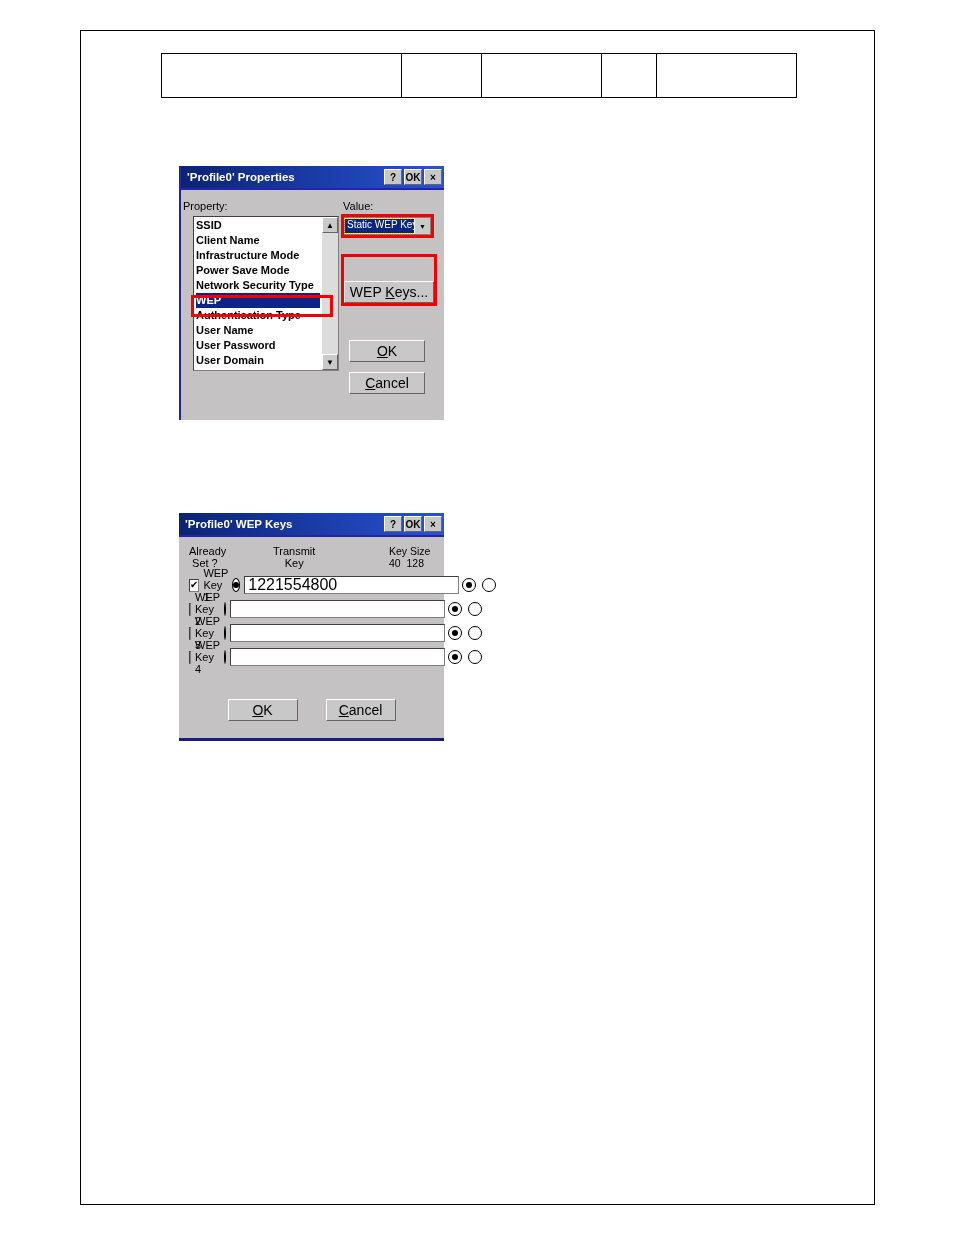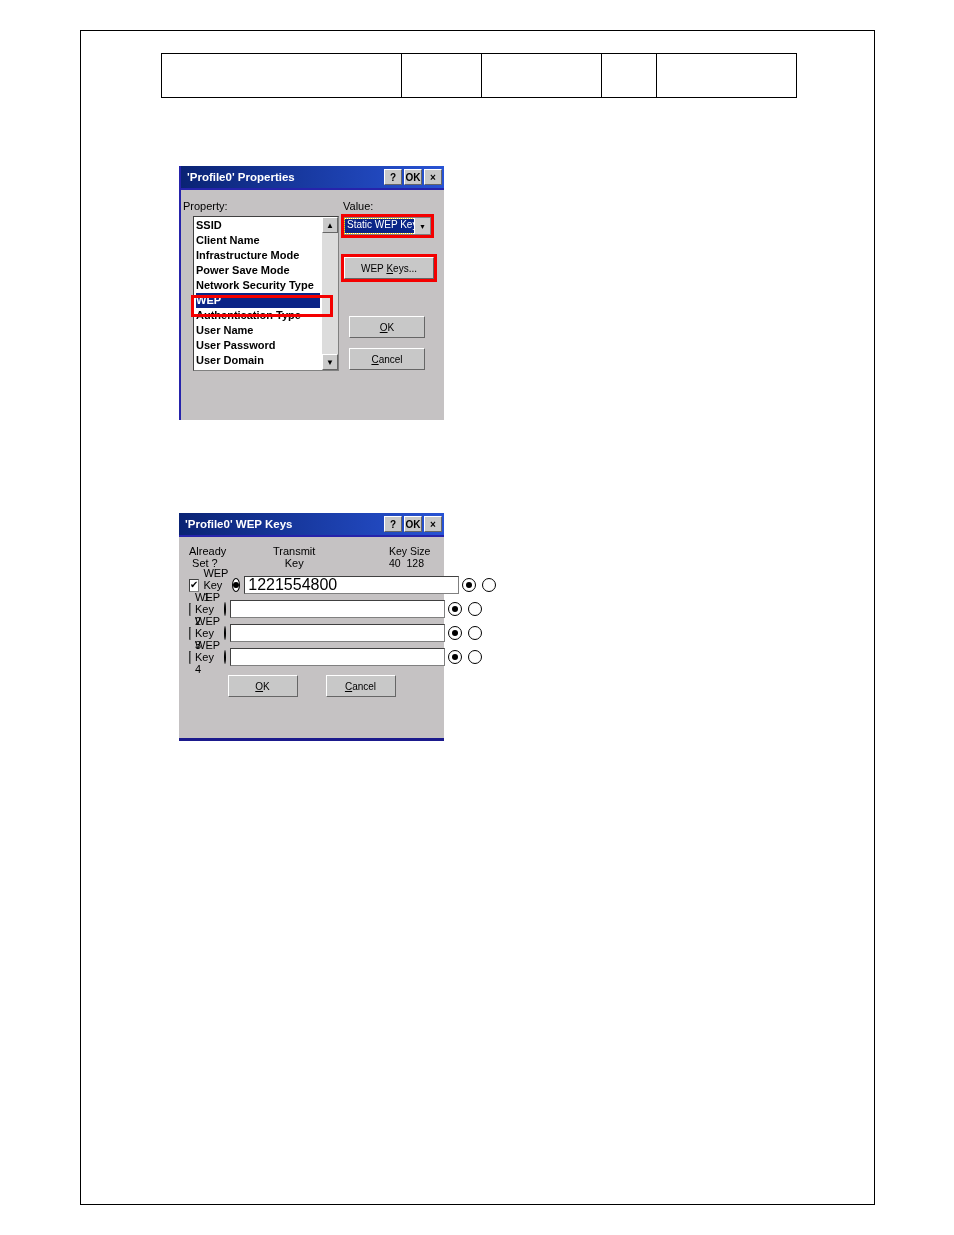--- a/index.html
+++ b/index.html
@@ -119,23 +119,24 @@
     background: #cacaca;
     border-left: 1px solid #fff;
     display: flex; align-items: center; justify-content: center;
     font-size: 7px;
   }
 
   .btn {
     background: #c8c8c8;
     border: 1px solid #fff;
     border-right-color:#666; border-bottom-color:#666;
-    font-size: 10px;
+    font-size: 14px;
     display: flex; align-items: center; justify-content: center;
     height: 22px;
+    margin-top: 24px;
   }
   .btn u { text-decoration: underline; }
   .btn-wepkeys-wrap {
     position: absolute; left: 160px; top: 64px; width: 96px;
     border: 3px solid #f40000;
   }
   .btn-ok1     { position: absolute; left: 168px; top: 126px; width: 76px; }
   .btn-cancel1 { position: absolute; left: 168px; top: 158px; width: 76px; }
 
   

